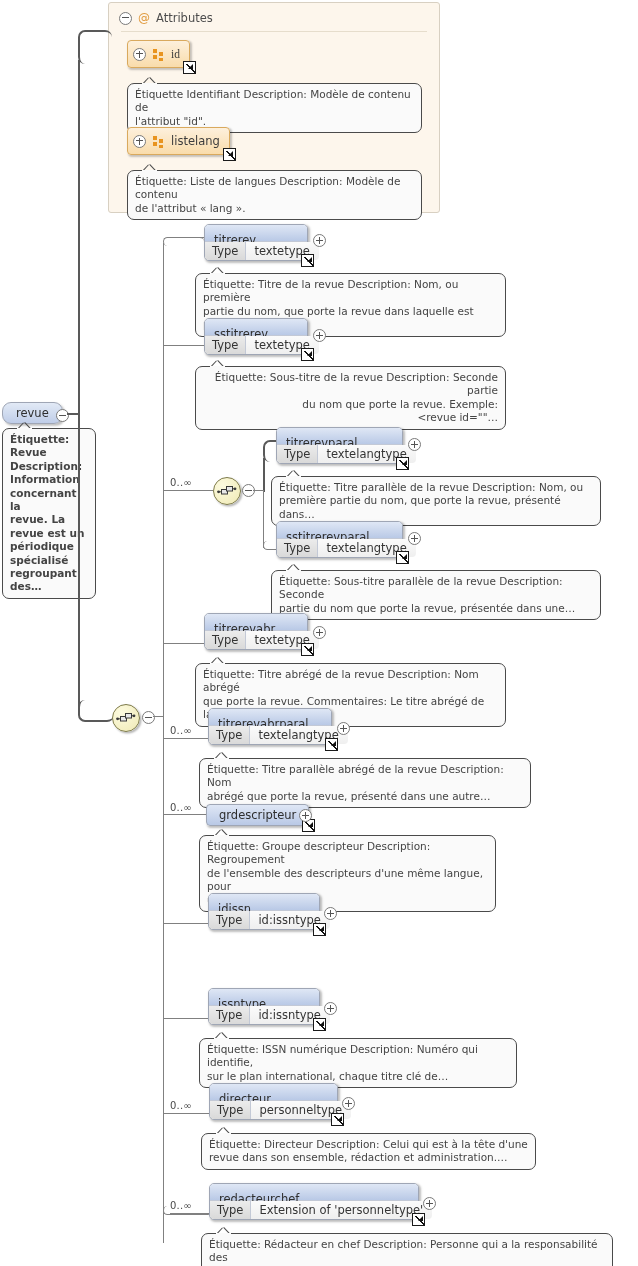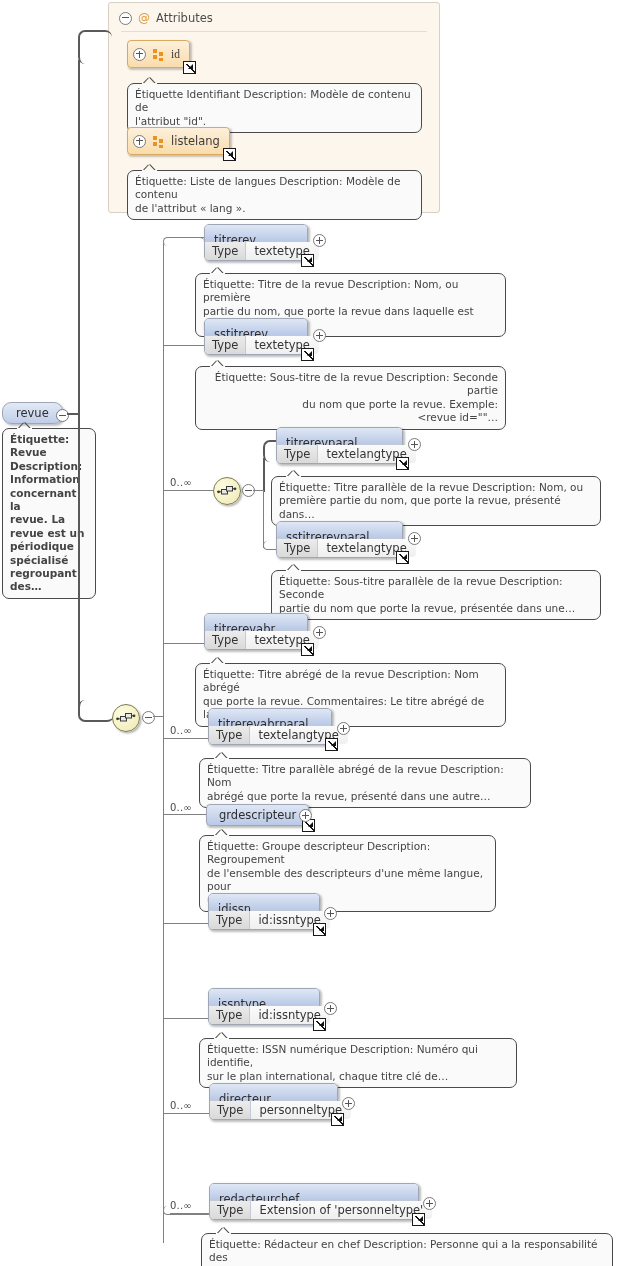--- a/index.html
+++ b/index.html
@@ -424,20 +424,26 @@
   </div>
   <div class="el" style="left:209px;top:1083px;width:127px;">
     <div class="hdr">directeur</div>
     <div class="typerow">
       <span class="k">Type</span>
       <span class="v">personneltype</span>
     </div>
     <span class="extref"></span>
   </div>
   <span class="plus-circle el-plus" style="left:342px;top:1097px;"></span>
+  <div class="anno" style="left:201px;top:1133px;width:335px;">
+    <span class="tail"></span>
+      <span class="mask"></span>
+    <p>Étiquette: Directeur Description: Celui qui est à la tête d'une
+revue dans son ensemble, rédaction et administration.…</p>
+  </div>
 
   <div class="elbow" style="left:163px;top:1206px;width:48px;height:8px;border-right:none;border-top:none;"></div>
   <div class="ln h" style="left:170px;top:1213px;width:41px;"></div>
   <div class="occ" style="left:170px;top:1200px;">
     <span>0..∞</span>
   </div>
   <div class="el" style="left:209px;top:1183px;width:208px;">
     <div class="hdr">redacteurchef</div>
     <div class="typerow">
       <span class="k">Type</span>

